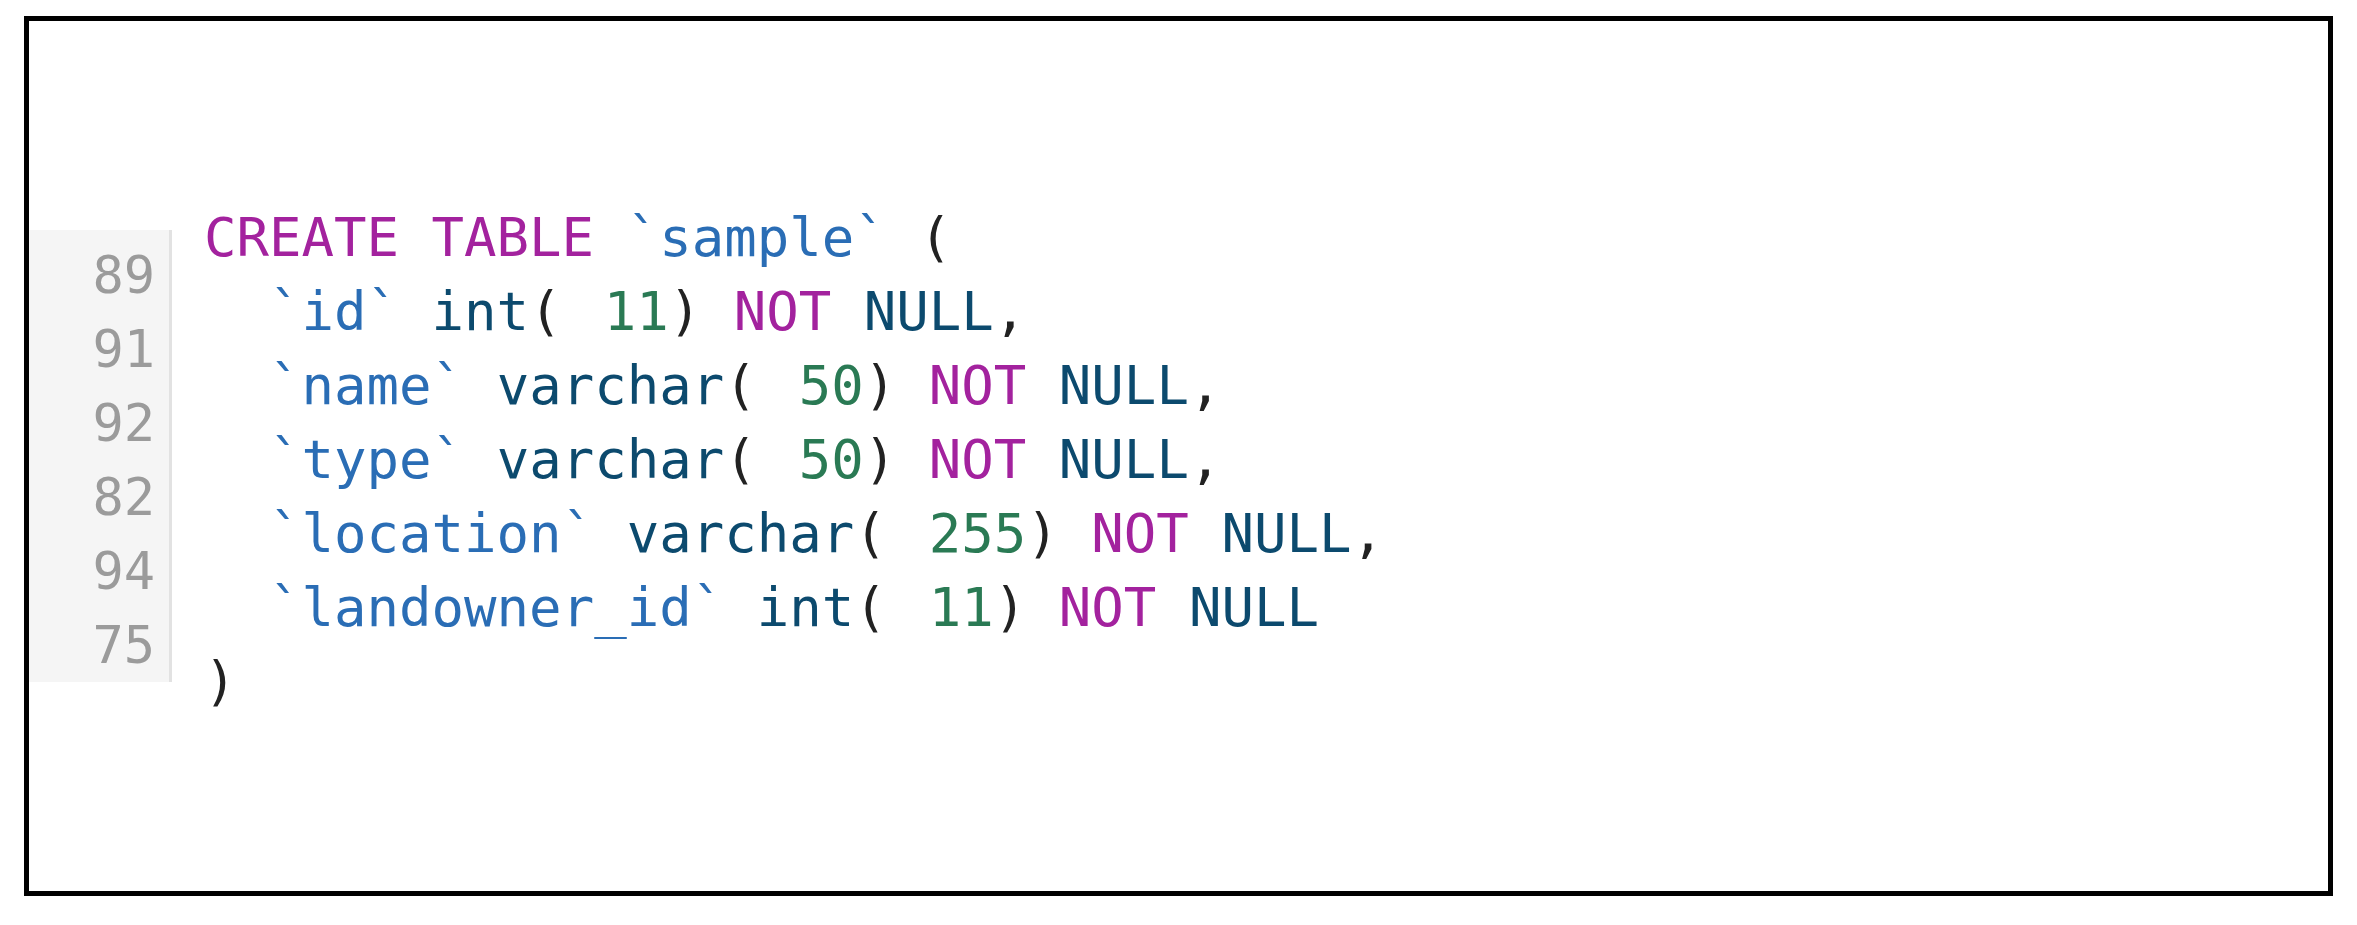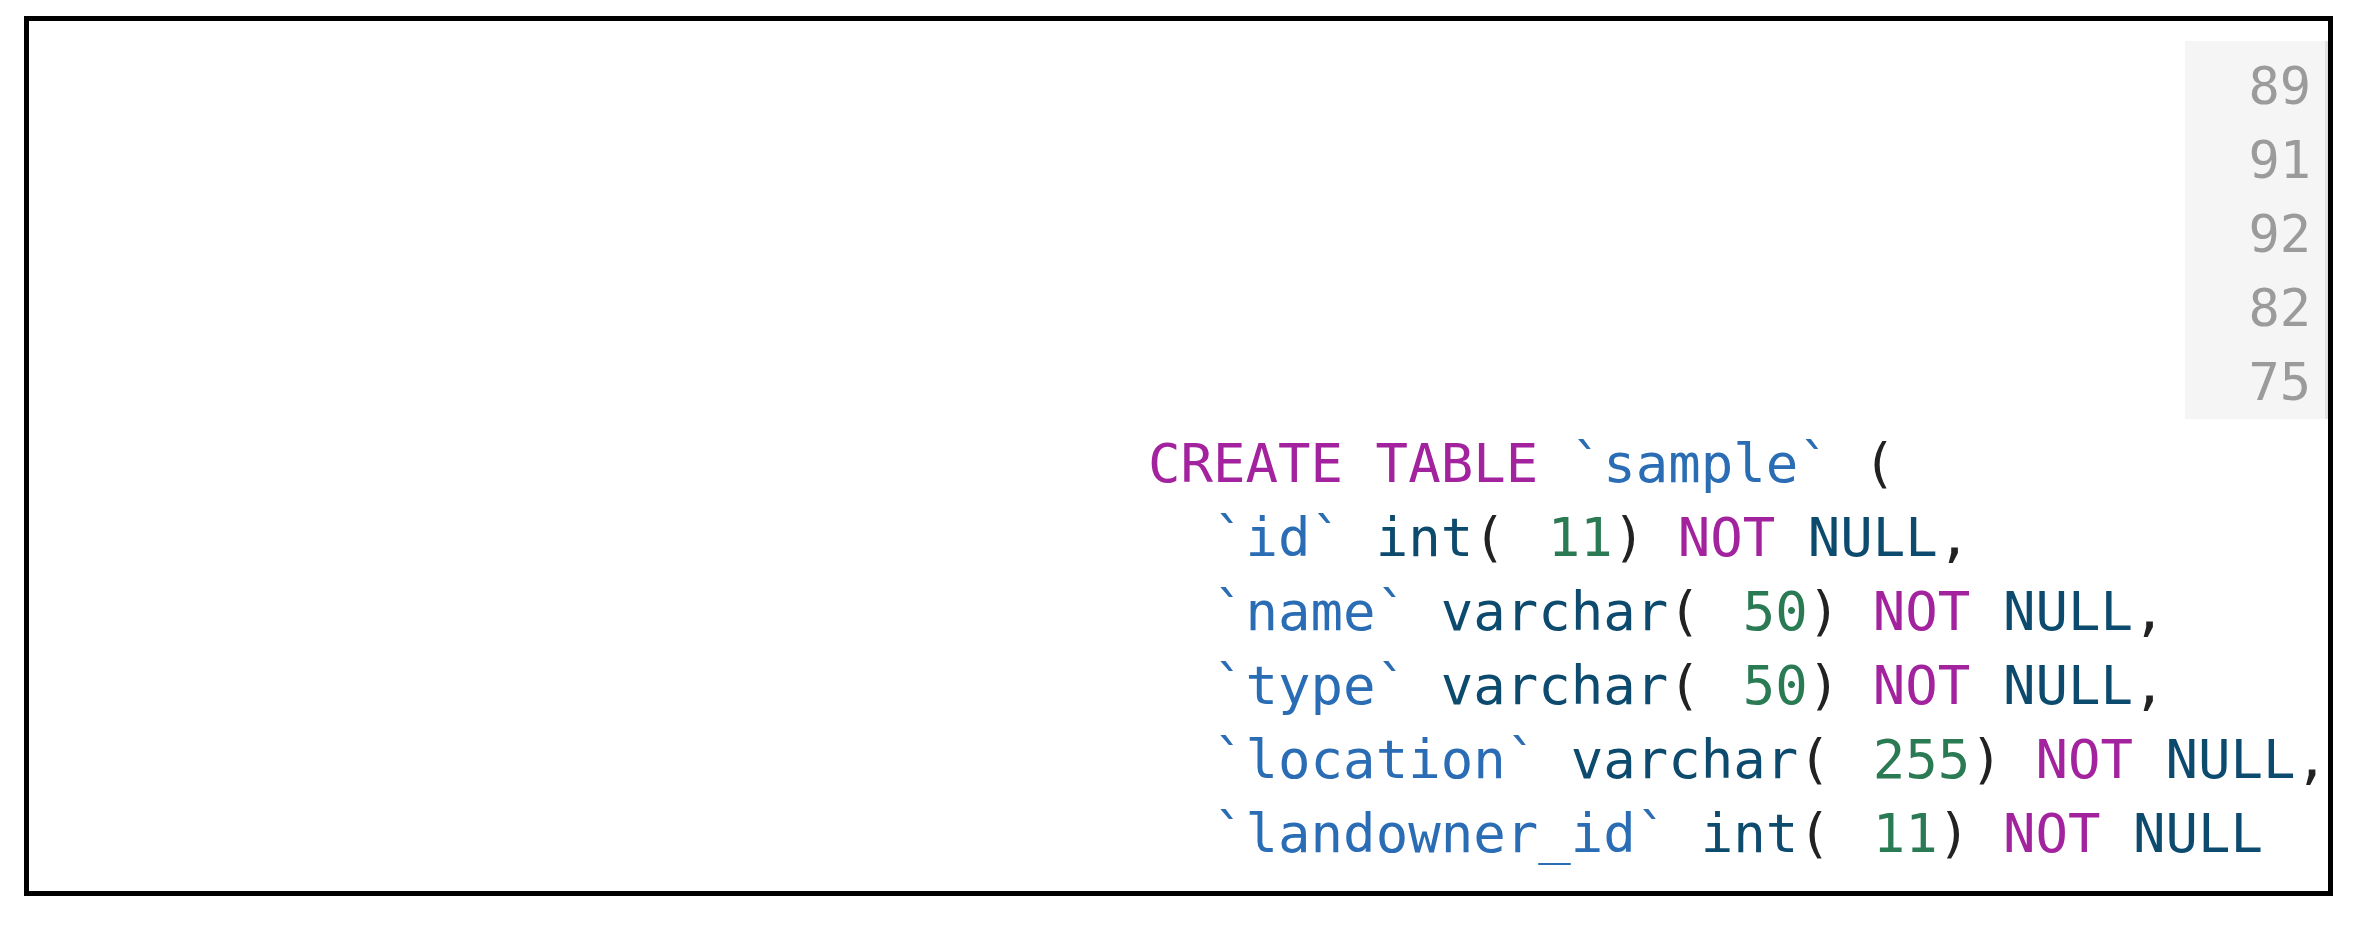--- a/index.html
+++ b/index.html
@@ -35,22 +35,22 @@
     overflow: hidden;
   }
 
   .code-inner {
     position: absolute;
     left: 0;
     top: 0;
     right: 0;
     bottom: 0;
     display: flex;
-    flex-direction: column;
-    align-items: flex-end;
+    flex-direction: row;
+    align-items: center;
     padding-top: 20px;
     padding-bottom: 20px;
     box-sizing: border-box;
   }
 
   
   .gutter {
     flex: 0 0 auto;
     width: 143px;
     background: #f5f5f5;
@@ -103,20 +103,21 @@
 <body>
 
 <div class="screenshot">
   <div class="code-frame">
     <div class="code-inner">
       <div class="gutter" id="gutter">
           <div class="gutter-line">89</div>
           <div class="gutter-line">91</div>
           <div class="gutter-line">92</div>
           <div class="gutter-line">82</div>
+          <div class="gutter-line">94</div>
           <div class="gutter-line">75</div>
         </div>
       <div class="code-column" id="code-column">
           <div class="code-line"><span class="tok-keyword">CREATE TABLE </span><span class="tok-ident">`sample`</span><span class="tok-plain"> </span><span class="tok-punct">(</span></div>
           <div class="code-line"><span class="tok-plain">  </span><span class="tok-ident">`id`</span><span class="tok-plain"> </span><span class="tok-type">int</span><span class="tok-punct">(</span><span class="tok-number">11</span><span class="tok-punct">)</span><span class="tok-plain"> </span><span class="tok-keyword">NOT</span><span class="tok-plain"> </span><span class="tok-type">NULL</span><span class="tok-punct">,</span></div>
           <div class="code-line"><span class="tok-plain">  </span><span class="tok-ident">`name`</span><span class="tok-plain"> </span><span class="tok-type">varchar</span><span class="tok-punct">(</span><span class="tok-number">50</span><span class="tok-punct">)</span><span class="tok-plain"> </span><span class="tok-keyword">NOT</span><span class="tok-plain"> </span><span class="tok-type">NULL</span><span class="tok-punct">,</span></div>
           <div class="code-line"><span class="tok-plain">  </span><span class="tok-ident">`type`</span><span class="tok-plain"> </span><span class="tok-type">varchar</span><span class="tok-punct">(</span><span class="tok-number">50</span><span class="tok-punct">)</span><span class="tok-plain"> </span><span class="tok-keyword">NOT</span><span class="tok-plain"> </span><span class="tok-type">NULL</span><span class="tok-punct">,</span></div>
           <div class="code-line"><span class="tok-plain">  </span><span class="tok-ident">`location`</span><span class="tok-plain"> </span><span class="tok-type">varchar</span><span class="tok-punct">(</span><span class="tok-number">255</span><span class="tok-punct">)</span><span class="tok-plain"> </span><span class="tok-keyword">NOT</span><span class="tok-plain"> </span><span class="tok-type">NULL</span><span class="tok-punct">,</span></div>
           <div class="code-line"><span class="tok-plain">  </span><span class="tok-ident">`landowner_id`</span><span class="tok-plain"> </span><span class="tok-type">int</span><span class="tok-punct">(</span><span class="tok-number">11</span><span class="tok-punct">)</span><span class="tok-plain"> </span><span class="tok-keyword">NOT</span><span class="tok-plain"> </span><span class="tok-type">NULL</span></div>
           <div class="code-line"><span class="tok-punct">)</span></div>

